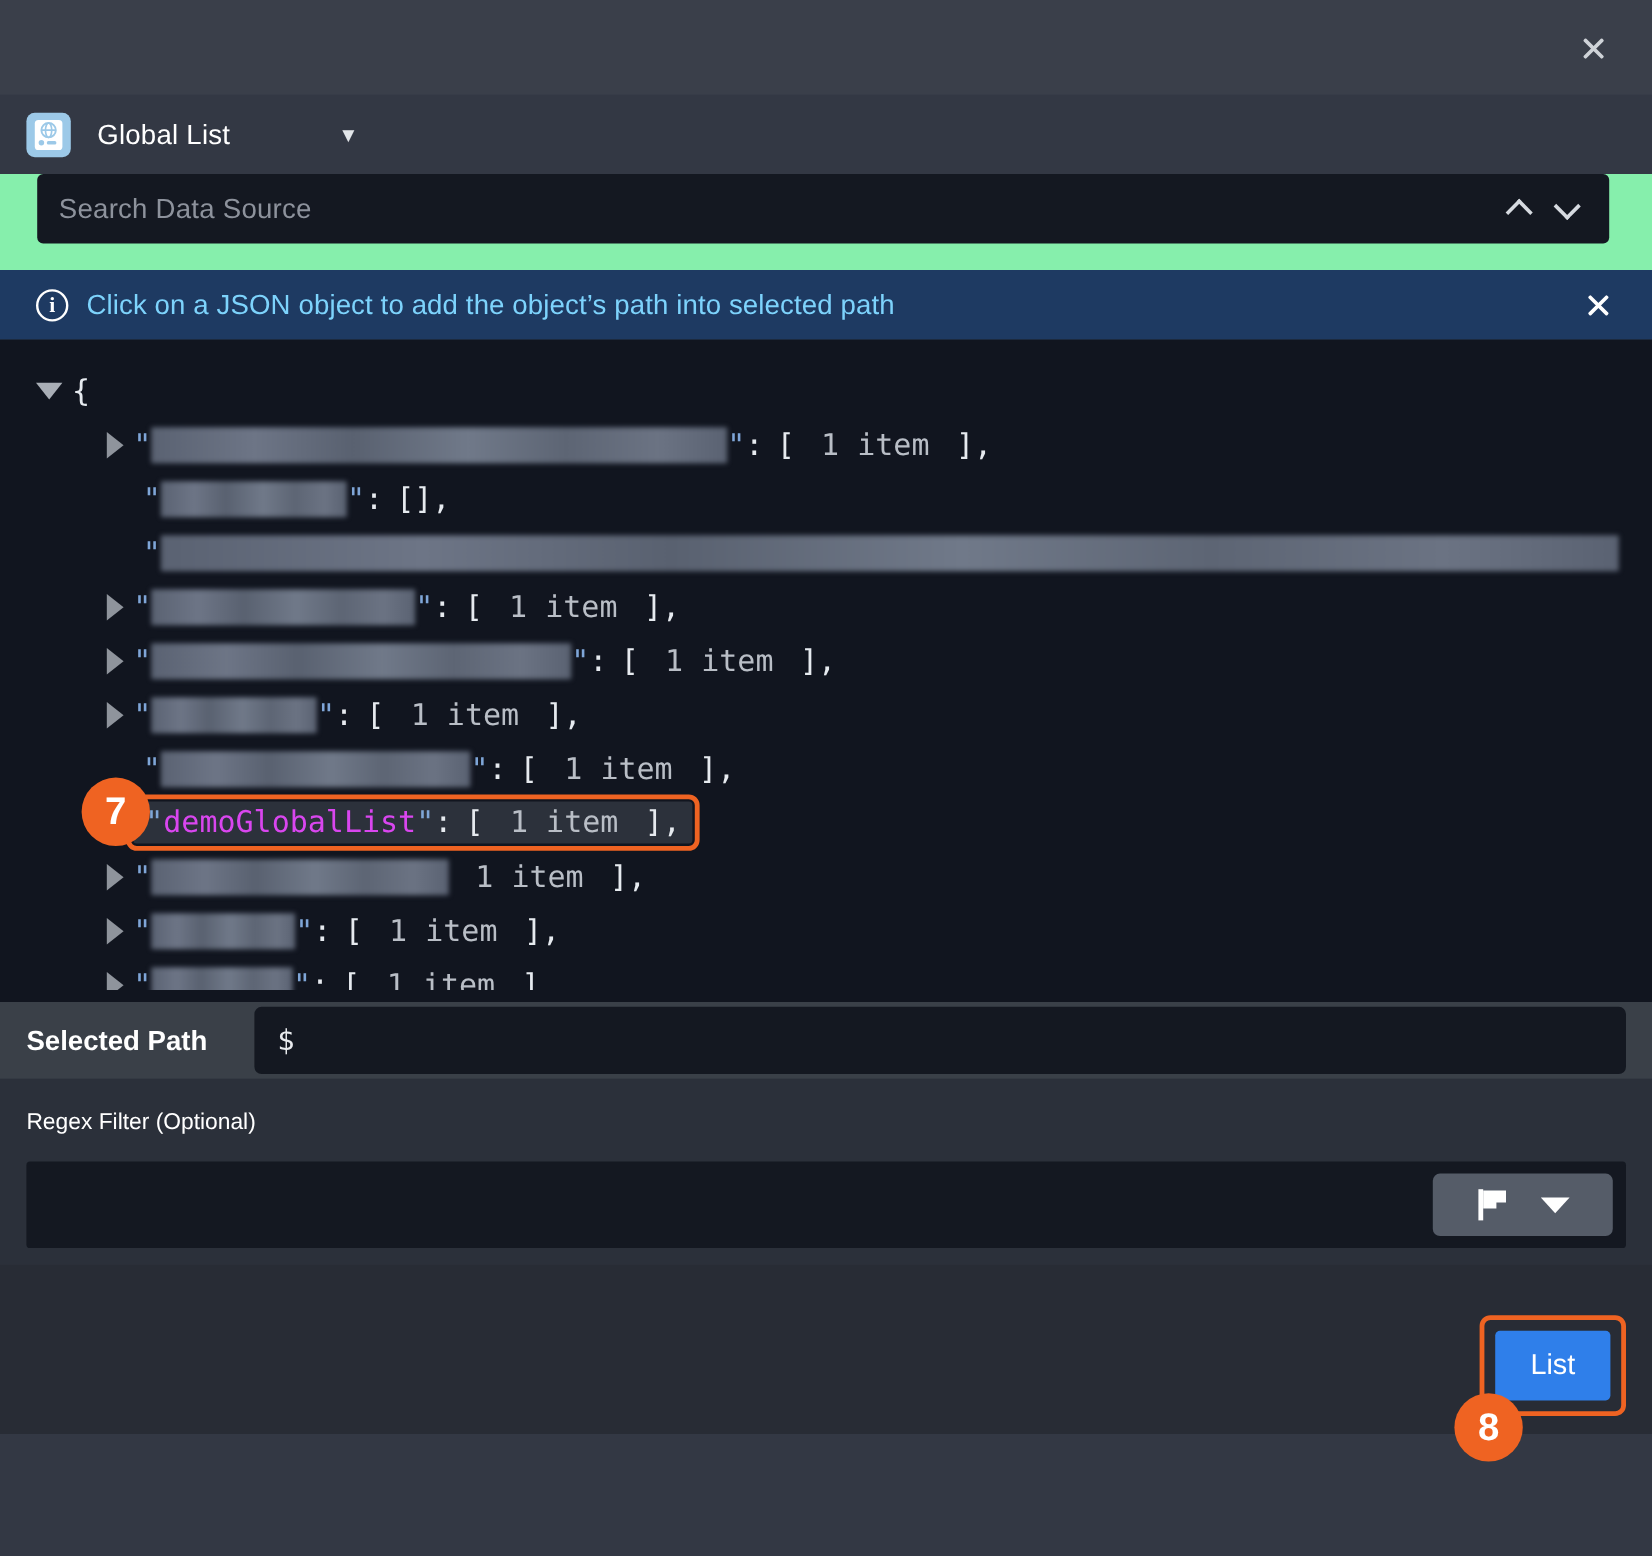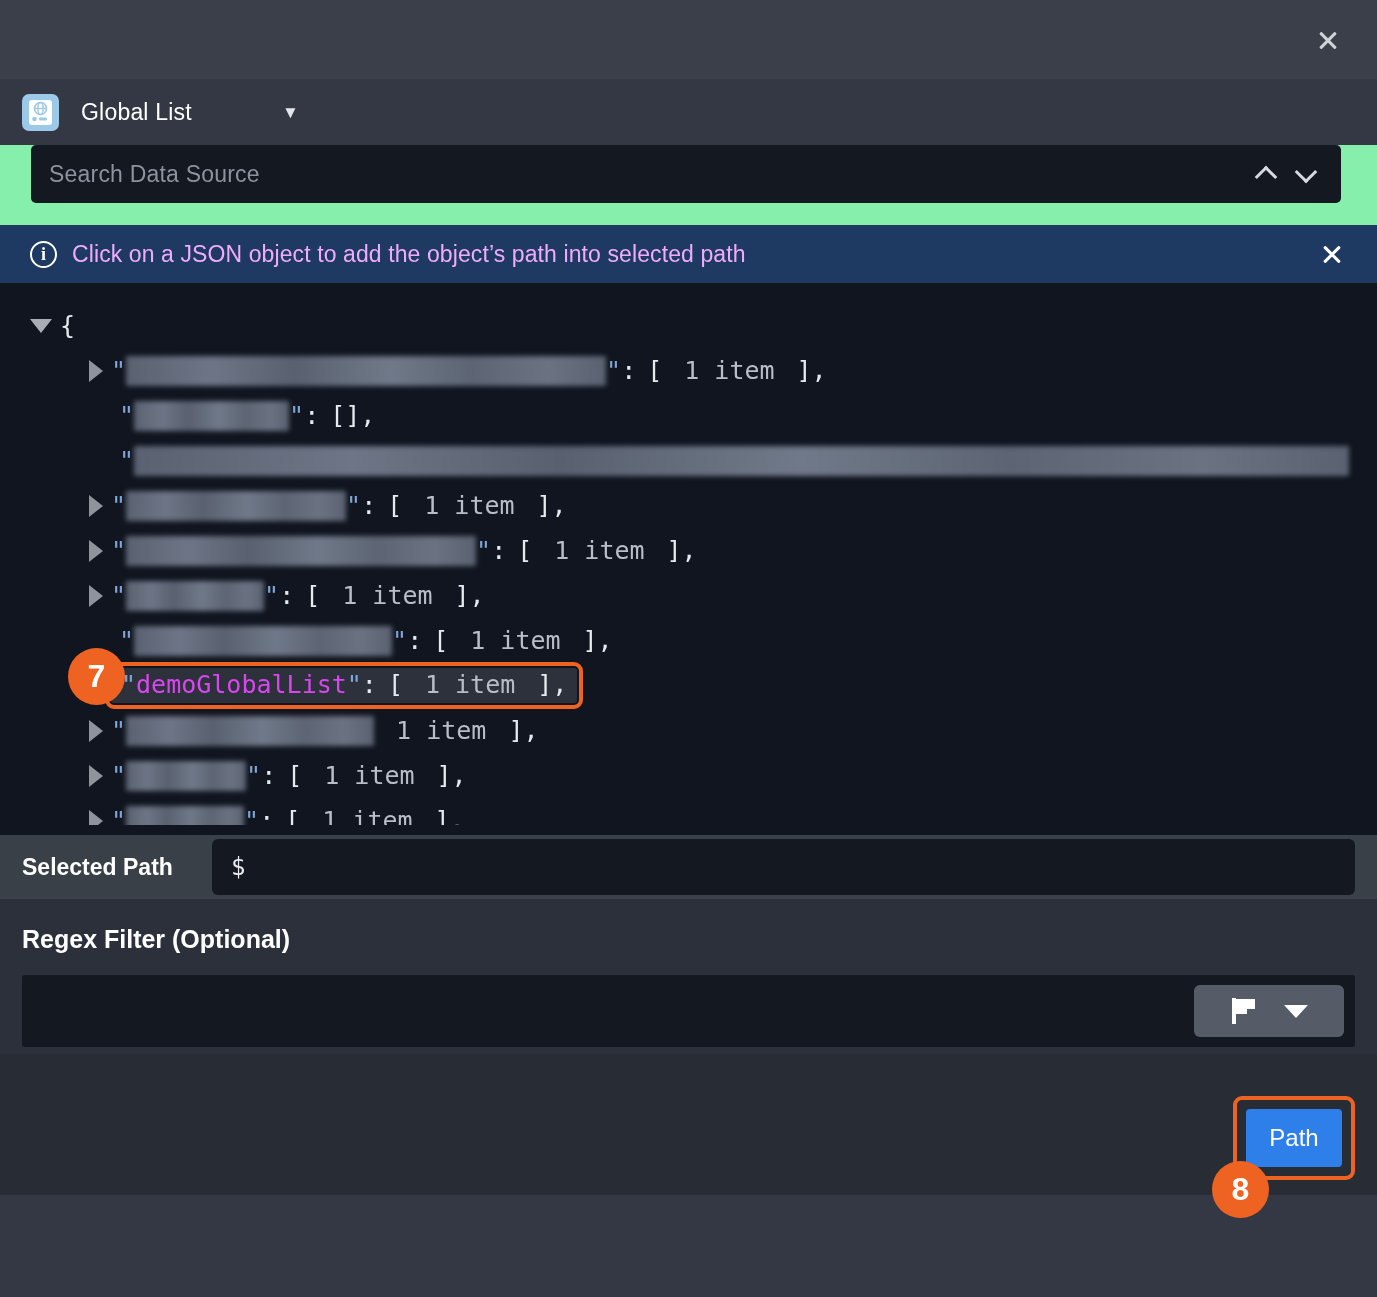--- a/index.html
+++ b/index.html
@@ -167,21 +167,21 @@
     display: flex;
     align-items: center;
     justify-content: center;
     font-family: "Liberation Serif", serif;
     flex: none;
     box-sizing: border-box;
   }
   .info-text {
     margin-left: 15px;
     font-size: 23px;
-    color: #f0abfc;
+    color: #7dd3fc;
     letter-spacing: 0.1px;
   }
   .banner-close {
     position: absolute;
     right: 30px;
     top: 50%;
     transform: translateY(-50%);
     width: 30px;
     height: 30px;
     display: flex;
@@ -313,22 +313,22 @@
   }
 
   
   .regex-section {
     background: #2b303a;
     padding: 26px 22px 0 22px;
     box-sizing: border-box;
     height: 155px;
   }
   .regex-label {
-    font-size: 25px;
-    font-weight: bold;
+    font-size: 19px;
+    font-weight: normal;
     color: #ffffff;
     margin-bottom: 21px;
   }
   .regex-input {
     height: 72px;
     background: #141821;
     border-radius: 3px;
     display: flex;
     align-items: center;
     justify-content: flex-end;
@@ -591,18 +591,18 @@
           <path d="M6 3 H25 V13 H17 V18 H6 Z" fill="#ffffff"></path>
         </svg>
       </span>
       <span class="dd-caret"></span>
     </span>
   </div>
 </div>
 
 <div class="footer">
   <div class="save-ring">
-    <button class="save-btn">Path</button>
+    <button class="save-btn">List</button>
   </div>
 </div>
 
 <div class="badge" id="badge-7">7</div>
 <div class="badge" id="badge-8">8</div>
 
 </body></html>

